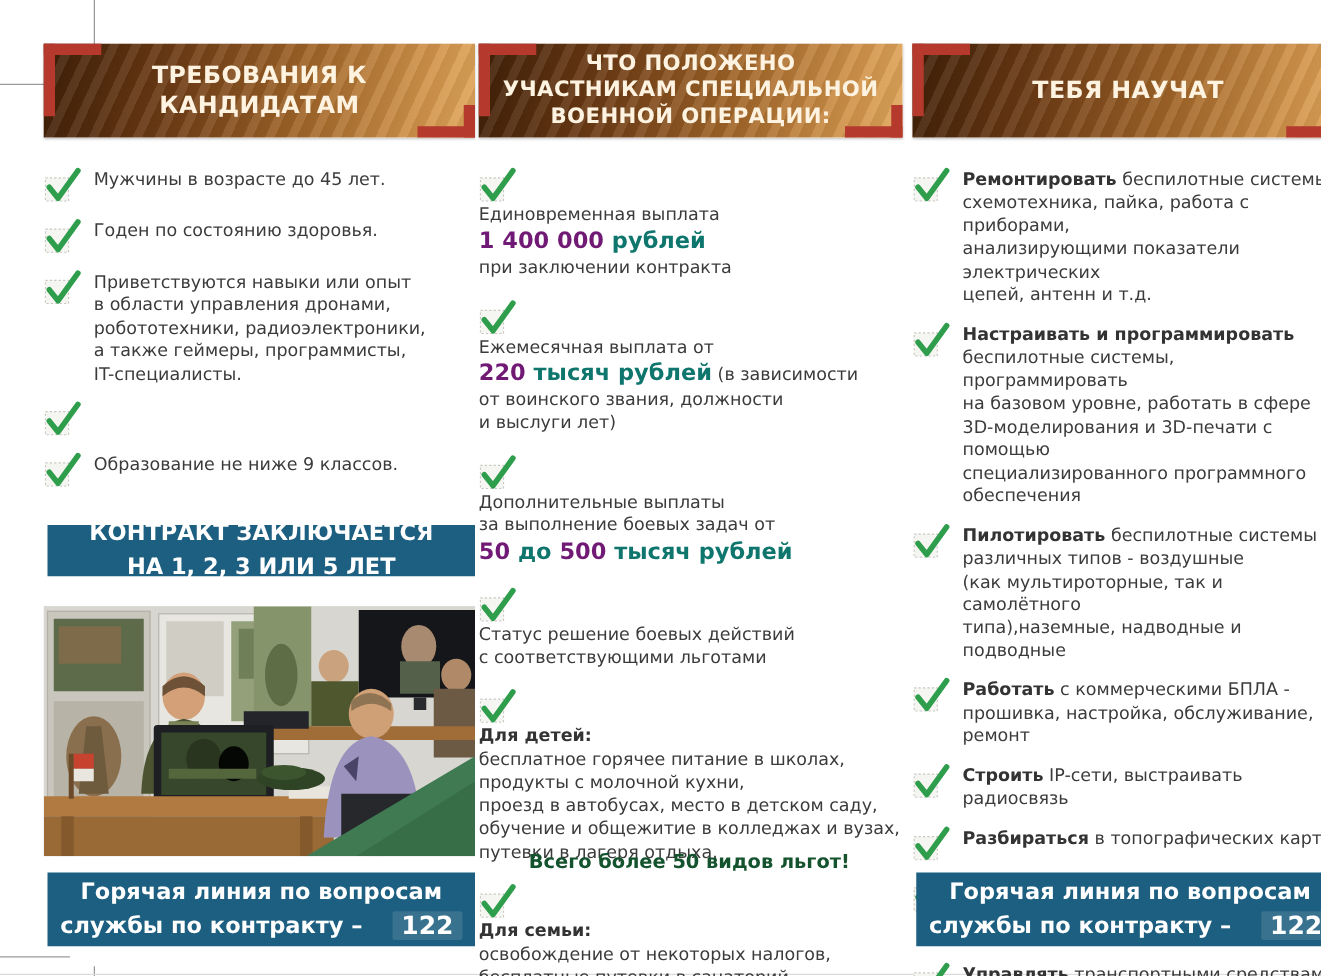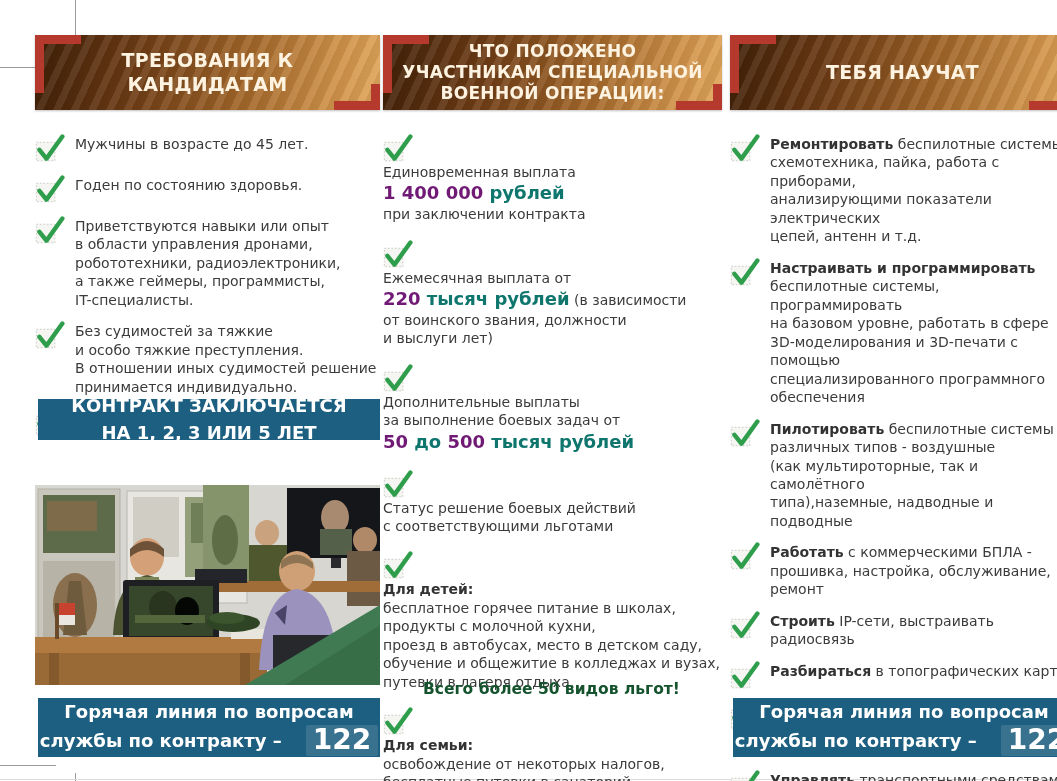--- a/index.html
+++ b/index.html
@@ -55,25 +55,25 @@
   .seg-b   { font-weight:bold; color:#333; }
   .seg-big { font-weight:bold; color:#0f766e; font-size:18px; }
   .seg-red { font-weight:bold; color:#701a75; font-size:18px; }
 
   
   .teal-box {
     position:absolute; left:3px; right:0; background:#1d5f80; color:#fff;
     display:flex; flex-direction:column; align-items:center; justify-content:center;
     text-align:center; font-weight:bold; font-size:18px; line-height:1.45;
   }
-  .contract-box { top:364px; height:41px; }
+  .contract-box { top:385px; height:41px; }
   .hotline-box  { top:663px; height:59px; }
   .hotline-line2 { display:flex; align-items:center; gap:24px; }
   .hotline-number {
-    font-size:28px; line-height:1; padding:1px 7px 2px 7px;
+    font-size:20px; line-height:1; padding:1px 7px 2px 7px;
     background:rgba(255,255,255,0.12); border-radius:2px;
   }
 
   
   .footer-note {
     position:absolute; top:645px; left:40px; right:0;
     font-size:15.5px; font-weight:bold; color:#14532d;
   }
 
   
@@ -133,24 +133,20 @@
 а также геймеры, программисты,
 IT-специалисты.</span></div>
         </div>
         <div class="check-item">
           <span class="check-icon">
             <svg viewBox="0 0 34 34">
               <rect x="1.5" y="10.5" width="21" height="21" fill="#f5f5f2" stroke="#c6c6c2" stroke-width="1" stroke-dasharray="2 2"></rect>
               <path d="M5 19 L13 29 L31 4" fill="none" stroke="#2f9e4c" stroke-width="5" stroke-linecap="round" stroke-linejoin="round"></path>
             </svg>
           </span>
-          <div class="check-text"><span>Без судимостей за тяжкие
-и особо тяжкие преступления.
-В отношении иных судимостей решение
-принимается индивидуально.</span></div>
         </div>
         <div class="check-item">
           <span class="check-icon">
             <svg viewBox="0 0 34 34">
               <rect x="1.5" y="10.5" width="21" height="21" fill="#f5f5f2" stroke="#c6c6c2" stroke-width="1" stroke-dasharray="2 2"></rect>
               <path d="M5 19 L13 29 L31 4" fill="none" stroke="#2f9e4c" stroke-width="5" stroke-linecap="round" stroke-linejoin="round"></path>
             </svg>
           </span>
           <div class="check-text"><span>Образование не ниже 9 классов.</span></div>
         </div>

